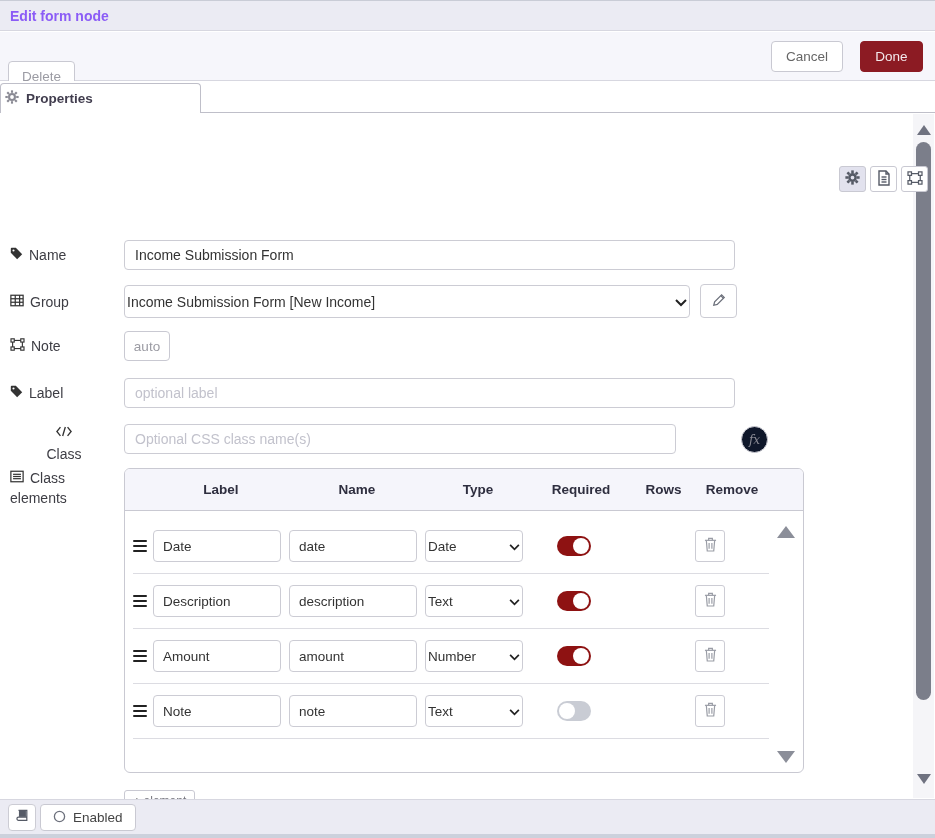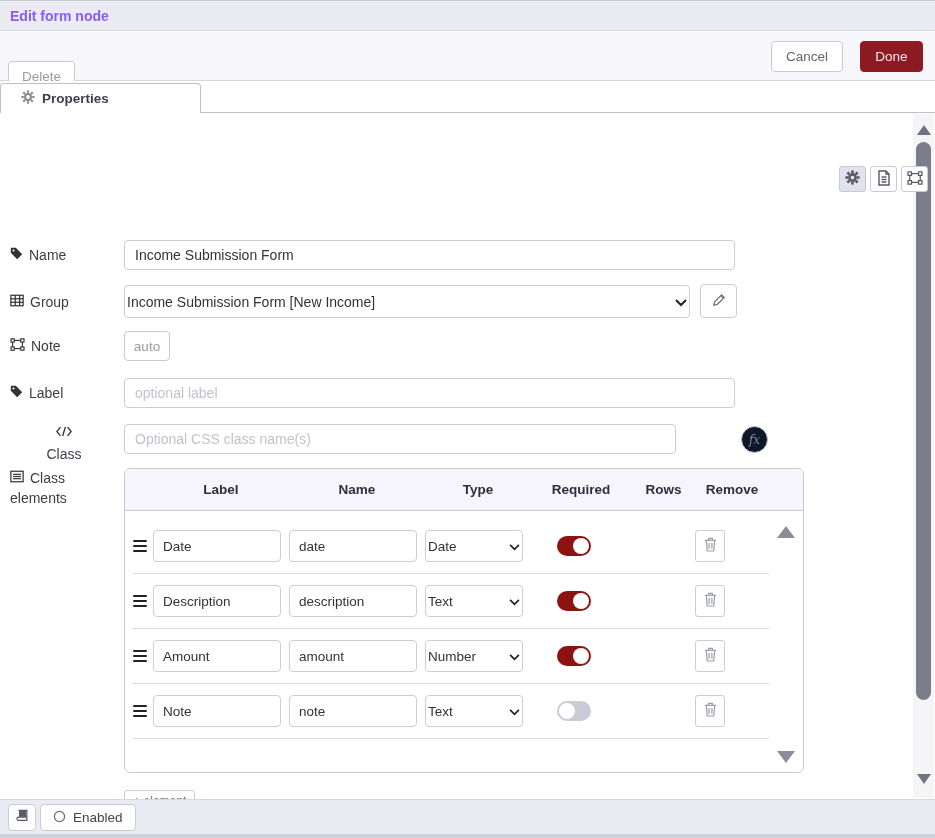--- a/index.html
+++ b/index.html
@@ -32,21 +32,21 @@
     background:#8c1b23; border-color:#8c1b23; color:#f3e9ec;
   }
   
   .tab-bar {
     position:absolute; top:80px; left:0; right:0; height:32px;
     background:#fff; border-bottom:1px solid #bfbfc9;
   }
   .tab-properties {
     position:absolute; left:0; top:2px; width:201px; height:30px; z-index:2;
     background:#fff; border:1px solid #bfbfc9; border-bottom:none;
-    border-radius:4px 4px 0 0; display:flex; align-items:center; gap:7px; padding-left:20px;
+    border-radius:4px 4px 0 0; display:flex; align-items:center; gap:7px; padding-left:4px;
   }
   .tab-properties .tab-label { font-size:13.5px; font-weight:bold; color:#413d4e; }
   .tab-icon-btn {
     position:absolute; top:85px; height:26px; width:27px; z-index:3;
     border:1px solid #c9c9d2; border-radius:3px; background:#fff;
     display:flex; align-items:center; justify-content:center; cursor:pointer;
   }
   .tab-icon-btn.selected { background:#e2e2ee; }
   .ti-gear { right:69px; }
   .ti-doc  { right:38px; }

